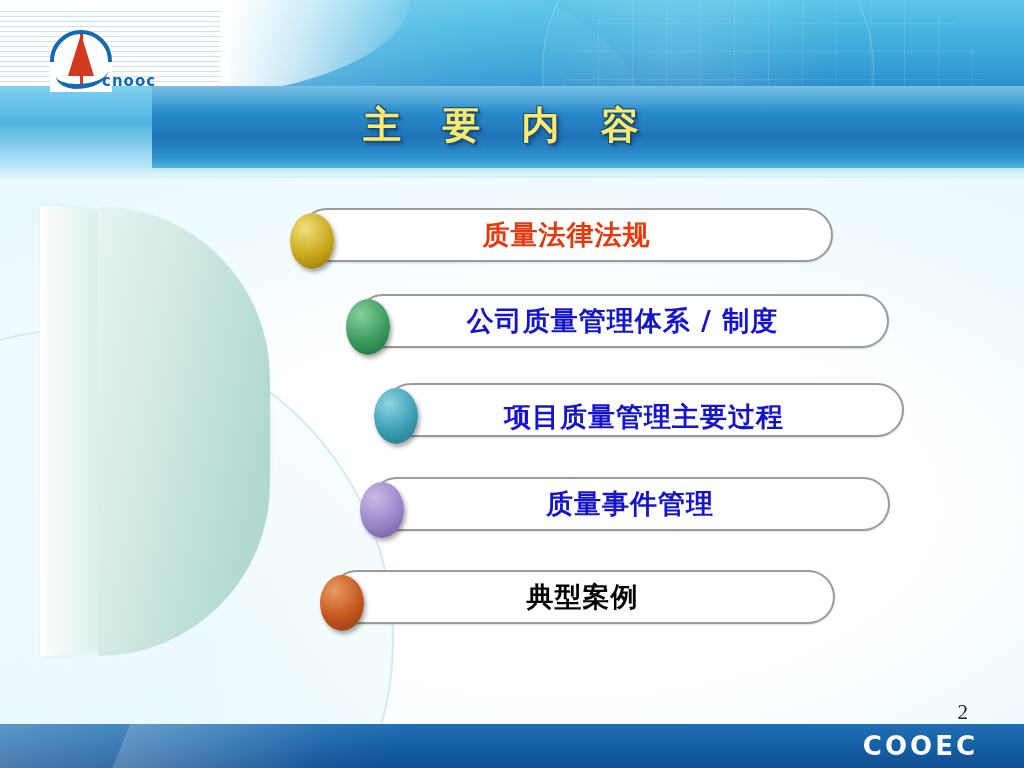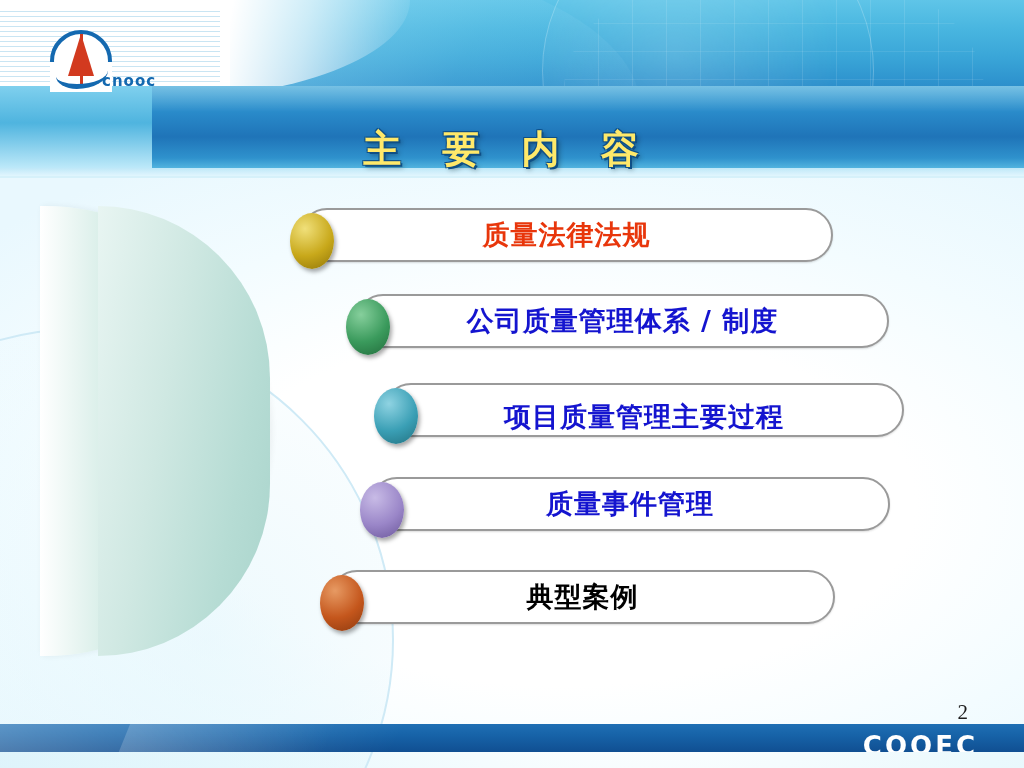--- a/index.html
+++ b/index.html
@@ -104,21 +104,20 @@
     position:absolute;left:60px;top:44px;
     font-family:"DejaVu Sans",sans-serif;font-weight:bold;font-size:15px;color:#1469b0;letter-spacing:1px;
   }
 
   .slide-title{
     position:absolute;left:0;top:100px;width:1016px;text-align:center;
     font-size:38px;font-weight:bold;letter-spacing:14px;
     color:#ffe96a;
     text-shadow:2px 2px 0 #0f4f86, -1px -1px 0 #0f4f86, 1px -1px 0 #0f4f86, -1px 1px 0 #0f4f86, 3px 3px 5px rgba(0,0,0,.35);
     font-family:"DejaVu Sans","Liberation Sans",sans-serif;
-    margin-top:24px;
   }
 
   
   .white-body{
     position:absolute;left:0;top:178px;width:1024px;height:546px;
     background:radial-gradient(ellipse 780px 400px at 55% 60%, #ffffff 0%, #ffffff 45%, #f3fcff 72%, #e9f8fe 100%);
   }
   .arc-big{
     position:absolute;left:-230px;top:150px;width:620px;height:620px;border-radius:50%;
     border:2px solid #cfeaf6;
@@ -159,21 +158,21 @@
     z-index:3;
   }
 
   .page-num{
     position:absolute;right:56px;top:700px;font-size:21px;color:#1d1d1d;
     font-family:"Liberation Serif","DejaVu Serif",serif;
   }
 
   
   .footer{
-    position:absolute;left:0;top:724px;width:1024px;height:28px;
+    position:absolute;left:0;top:724px;width:1024px;height:44px;
     background:linear-gradient(180deg,#1f6fb4 0%, #1763a8 40%, #104f92 100%);
     overflow:hidden;
   }
   .footer .fswoosh{
     position:absolute;left:-40px;top:-24px;width:520px;height:92px;
     background:linear-gradient(100deg, rgba(255,255,255,.30), rgba(255,255,255,0) 70%);
     border-radius:0 0 100% 0 / 0 0 100% 0;
     transform:skewX(-18deg);
   }
   .footer .fswoosh2{

